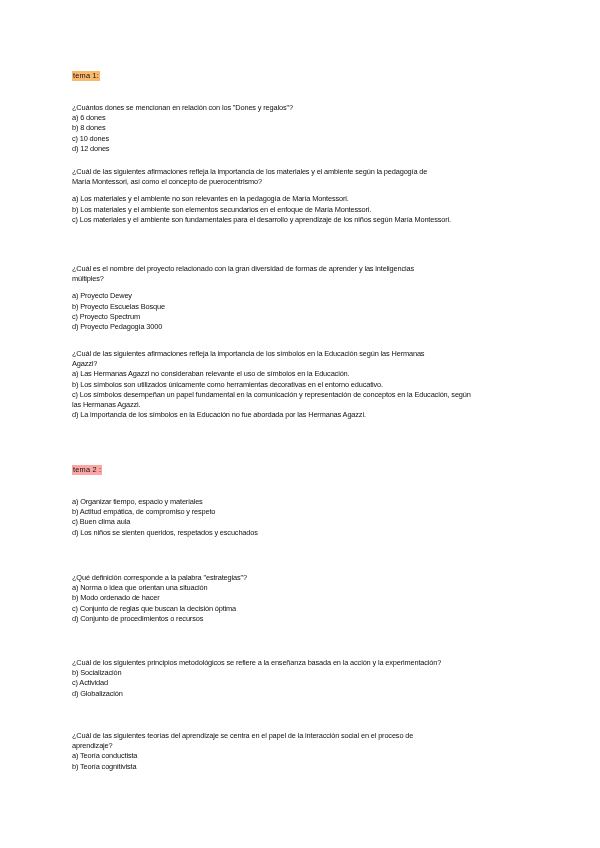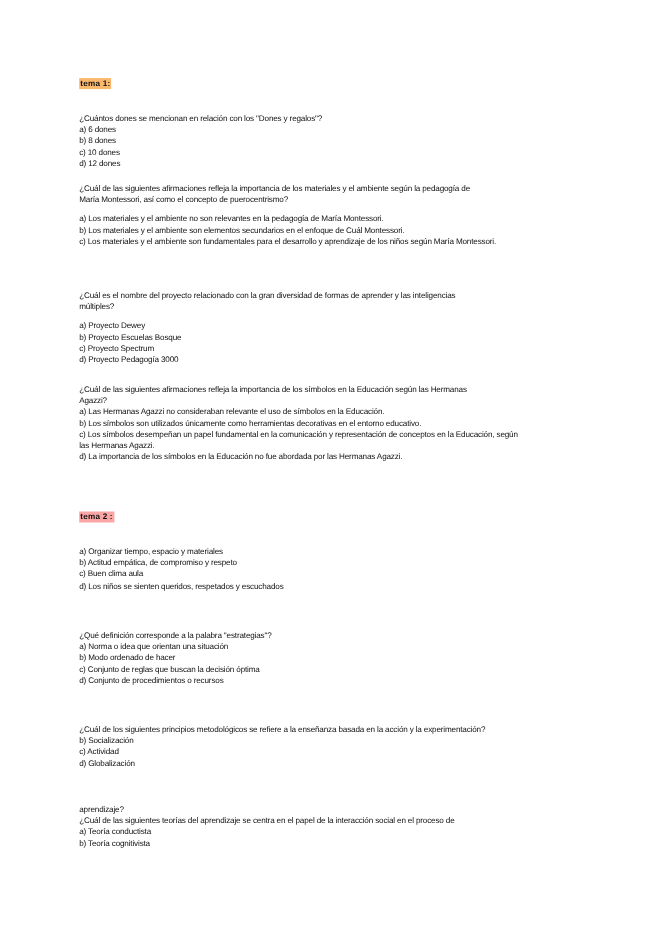--- a/index.html
+++ b/index.html
@@ -30,21 +30,21 @@
       letter-spacing: -0.15px;
       white-space: nowrap;
     }
     .line { display: block; }
     .heading {
       position: absolute;
       left: 72px;
       font-size: 7.4px;
       line-height: 10px;
       padding: 0 1px;
-      font-weight: bold;
+      font-weight: normal;
       letter-spacing: 0.2px;
     }
     .heading.t1 { background: #f9b86b; }
     .heading.t2 { background: #fca5a5; }
     .gap { display: block; height: 7px; }
   </style>
 </head>
 <body>
 
 <div class="page">
@@ -57,21 +57,21 @@
     <span class="line">b) 8 dones</span>
     <span class="line">c) 10 dones</span>
     <span class="line">d) 12 dones</span>
   </div>
 
   <div class="block" style="top:167px;">
     <span class="line">¿Cuál de las siguientes afirmaciones refleja la importancia de los materiales y el ambiente según la pedagogía de</span>
     <span class="line">María Montessori, así como el concepto de puerocentrismo?</span>
     <span class="gap"></span>
     <span class="line">a) Los materiales y el ambiente no son relevantes en la pedagogía de María Montessori.</span>
-    <span class="line">b) Los materiales y el ambiente son elementos secundarios en el enfoque de Cuál Montessori.</span>
+    <span class="line">b) Los materiales y el ambiente son elementos secundarios en el enfoque de María Montessori.</span>
     <span class="line">c) Los materiales y el ambiente son fundamentales para el desarrollo y aprendizaje de los niños según María Montessori.</span>
   </div>
 
   <div class="block" style="top:264px;">
     <span class="line"> ¿Cuál es el nombre del proyecto relacionado con la gran diversidad de formas de aprender y las inteligencias</span>
     <span class="line">múltiples?</span>
     <span class="gap"></span>
     <span class="line">a) Proyecto Dewey</span>
     <span class="line">b) Proyecto Escuelas Bosque</span>
     <span class="line">c) Proyecto Spectrum</span>
@@ -106,19 +106,19 @@
   </div>
 
   <div class="block" style="top:658px;">
     <span class="line">¿Cuál de los siguientes principios metodológicos se refiere a la enseñanza basada en la acción y la experimentación?</span>
     <span class="line">b) Socialización</span>
     <span class="line">c) Actividad</span>
     <span class="line">d) Globalización</span>
   </div>
 
   <div class="block" style="top:731px;">
+    <span class="line">¿Cuál de las siguientes teorías del aprendizaje se centra en el papel de la interacción social en el proceso de</span>
     <span class="line">aprendizaje?</span>
-    <span class="line">¿Cuál de las siguientes teorías del aprendizaje se centra en el papel de la interacción social en el proceso de</span>
     <span class="line">a) Teoría conductista</span>
     <span class="line">b) Teoría cognitivista</span>
   </div>
 
 </div>
 
 </body></html>

